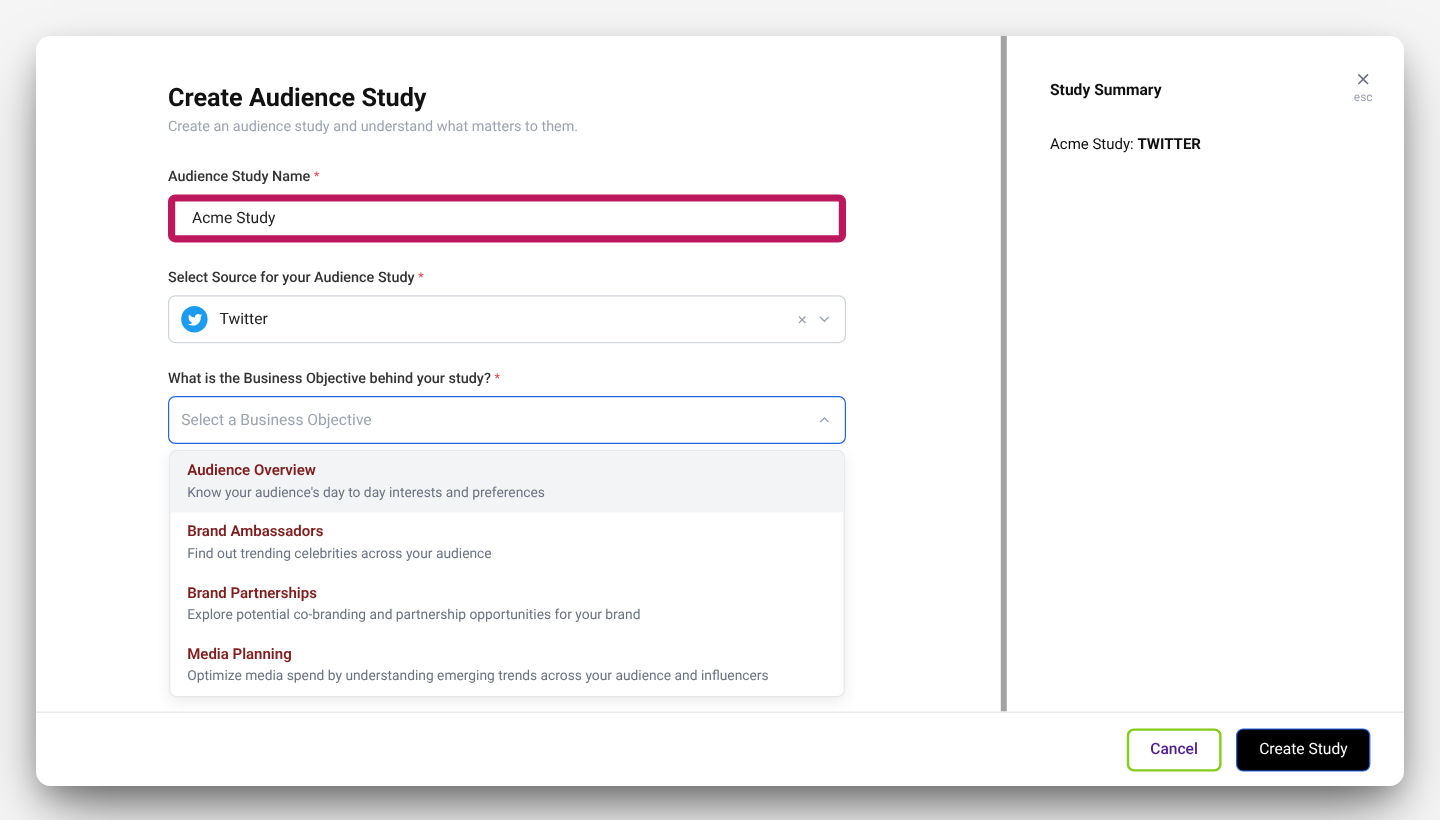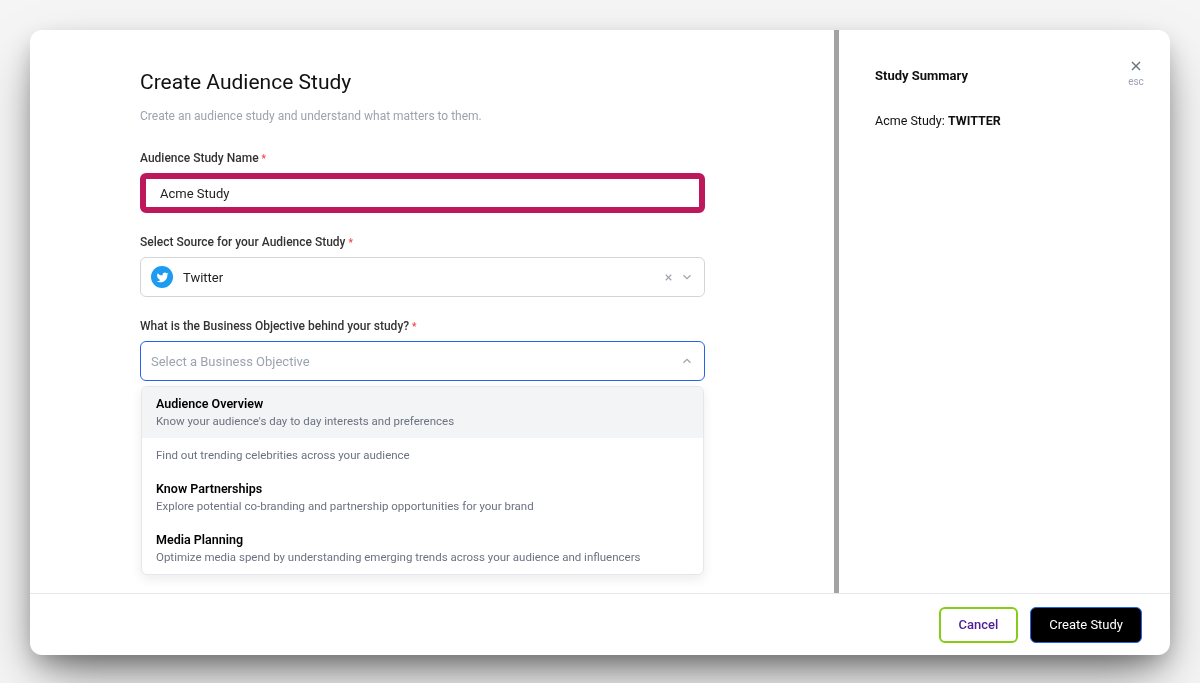--- a/index.html
+++ b/index.html
@@ -43,23 +43,23 @@
       width: 565px;
     }
     .side-col {
       width: 336px;
       border-left: 5px solid #a3a3a3;
       padding: 38px 36px 20px 36px;
       position: relative;
     }
     .modal-title {
       font-size: 21px;
-      font-weight: 400;
+      font-weight: 700;
       color: #111;
-      margin-bottom: 15px;
+      margin-bottom: 4px;
     }
     .modal-sub {
       font-size: 12px;
       color: #9ca3af;
       margin-bottom: 28px;
     }
     .field-group {
       margin-bottom: 22px;
     }
     .field-label {
@@ -162,21 +162,21 @@
     .dropdown-item {
       padding: 9px 14px;
       cursor: pointer;
     }
     .dropdown-item.highlighted {
       background: #f3f4f6;
     }
     .dd-title {
       font-size: 12.5px;
       font-weight: 600;
-      color: #000000;
+      color: #7f1d1d;
       margin-bottom: 2px;
     }
     .dd-desc {
       font-size: 11.5px;
       color: #6b7280;
       line-height: 1.4;
     }
     .side-title {
       font-size: 13px;
       font-weight: 700;
@@ -301,24 +301,25 @@
                     <polyline points="18 15 12 9 6 15"></polyline>
                   </svg>
               </span>
             </div>
             <div class="dropdown-panel">
               <div class="dropdown-item highlighted">
                 <div class="dd-title">Audience Overview</div>
                 <div class="dd-desc">Know your audience's day to day interests and preferences</div>
               </div>
               <div class="dropdown-item">
+                <div class="dd-title">Brand Ambassadors</div>
                 <div class="dd-desc">Find out trending celebrities across your audience</div>
               </div>
               <div class="dropdown-item">
-                <div class="dd-title">Know Partnerships</div>
+                <div class="dd-title">Brand Partnerships</div>
                 <div class="dd-desc">Explore potential co-branding and partnership opportunities for your brand</div>
               </div>
               <div class="dropdown-item">
                 <div class="dd-title">Media Planning</div>
                 <div class="dd-desc">Optimize media spend by understanding emerging trends across your audience and influencers</div>
               </div>
             </div>
           </div>
         </div>
       </div>

